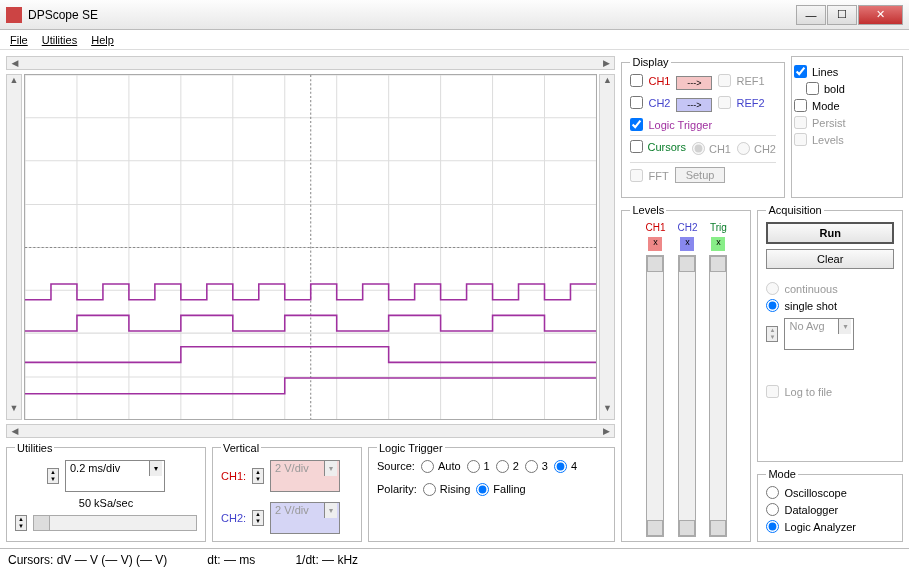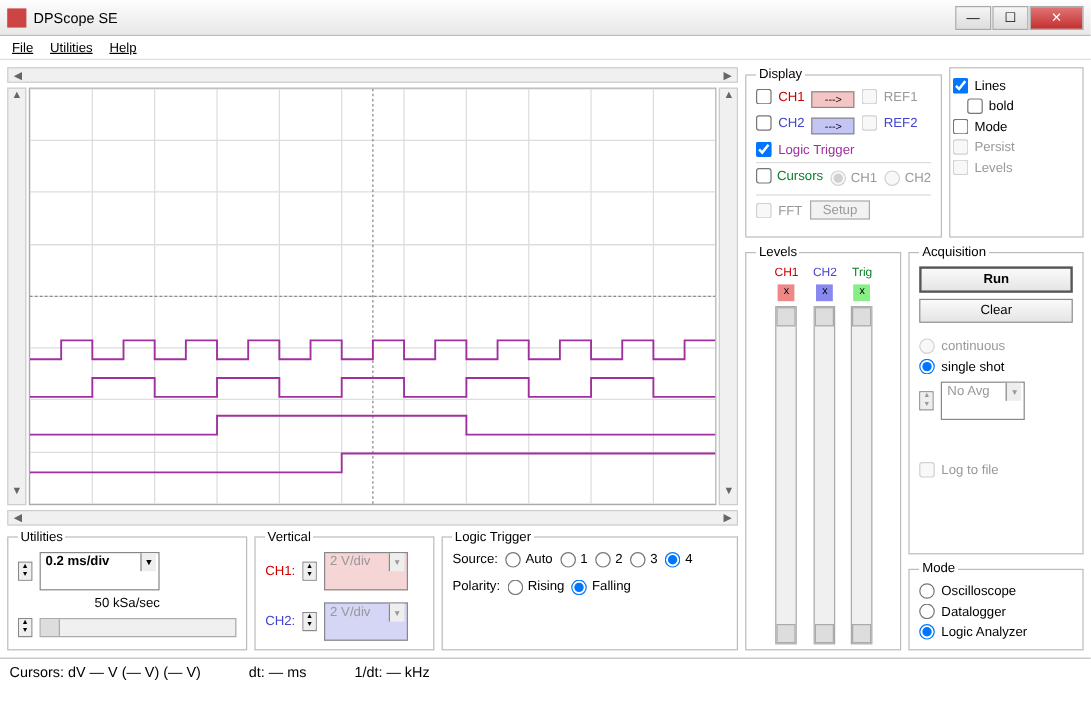--- a/index.html
+++ b/index.html
@@ -147,21 +147,21 @@
         </div>
     </div>
     <div class="scroll-h">
         <span class="arrow">◀</span>
         <span class="arrow">▶</span>
       </div>
 
     <div class="bottomrow">
       <fieldset class="hgroup">
         <legend>Utilities</legend>
-        <div class="row spin" style="font-weight:bold;">
+        <div class="row spin" style="justify-content:center;">
           <div class="updn">
               <div>▲</div>
               <div>▼</div>
             </div>
           <span class="combo" style="min-width:100px;">0.2 ms/div</span>
         </div>
         <div style="text-align:center;">50 kSa/sec</div>
         <div class="row spin" style="margin-top:6px;">
           <div class="updn">
               <div>▲</div>

